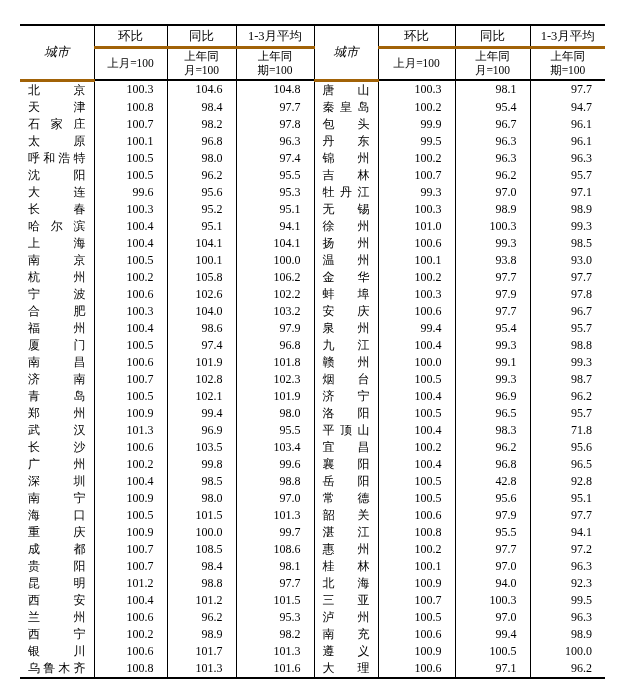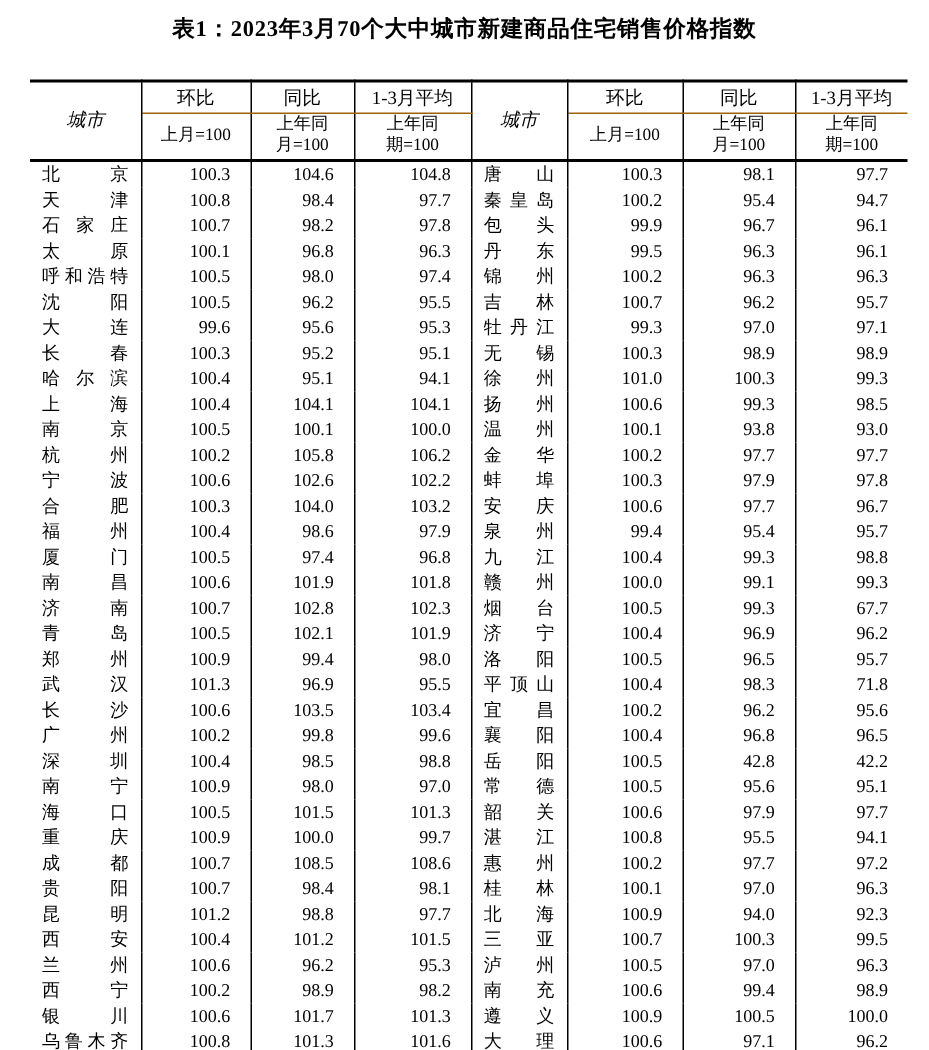--- a/index.html
+++ b/index.html
@@ -29,35 +29,34 @@
     border-left: 1px solid #000;
     border-right: 1px solid #000;
     font-weight: normal;
     padding: 0;
     overflow: hidden;
     white-space: nowrap;
   }
   tr > *:first-child { border-left: none; }
   tr > *:last-child  { border-right: none; }
   thead { border-bottom: 2px solid #000; }
-  thead tr.h1 th { height: 20px; font-size: 12.5px; border-bottom: 1px solid #a16207; text-align: center; }
+  thead tr.h1 th { height: 20px; font-size: 12.5px; border-bottom: 3px solid #a16207; text-align: center; }
   thead tr.h2 th { height: 30px; font-size: 11.5px; line-height: 1.18; text-align: center; vertical-align: middle; }
   th.city-h { font-size: 12.5px; text-align: center; vertical-align: middle; font-style: italic; }
   .sub2 span { display: block; }
   tbody td { height: 16.4px; font-size: 12px; vertical-align: middle; }
   tbody td.num { text-align: right; padding-right: 13px; }
   tbody td.city { padding: 0 8px; }
   .jc { display: flex; justify-content: space-between; }
   .jc span { display: inline-block; }
 </style>
 </head>
 <body>
 
 <div class="page">
-  <div class="title">表1：2023年3月70个大中城市新建商品住宅销售价格指数</div>
 
   <table class="price-table">
     <colgroup>
       <col style="width:74px">
         <col style="width:73px">
         <col style="width:69px">
         <col style="width:78px">
       <col style="width:64px">
         <col style="width:77px">
         <col style="width:75px">
@@ -453,21 +452,21 @@
     <td class="num">102.8</td>
     <td class="num">102.3</td>
     <td class="city">
             <div class="jc">
               <span>烟</span>
               <span>台</span>
             </div>
           </td>
     <td class="num">100.5</td>
     <td class="num">99.3</td>
-    <td class="num">67.7</td>
+    <td class="num">98.7</td>
   </tr>
         <tr>
     <td class="city">
             <div class="jc">
               <span>青</span>
               <span>岛</span>
             </div>
           </td>
     <td class="num">100.5</td>
     <td class="num">102.1</td>
@@ -574,21 +573,21 @@
     <td class="num">98.5</td>
     <td class="num">98.8</td>
     <td class="city">
             <div class="jc">
               <span>岳</span>
               <span>阳</span>
             </div>
           </td>
     <td class="num">100.5</td>
     <td class="num">42.8</td>
-    <td class="num">42.2</td>
+    <td class="num">92.8</td>
   </tr>
         <tr>
     <td class="city">
             <div class="jc">
               <span>南</span>
               <span>宁</span>
             </div>
           </td>
     <td class="num">100.9</td>
     <td class="num">98.0</td>

